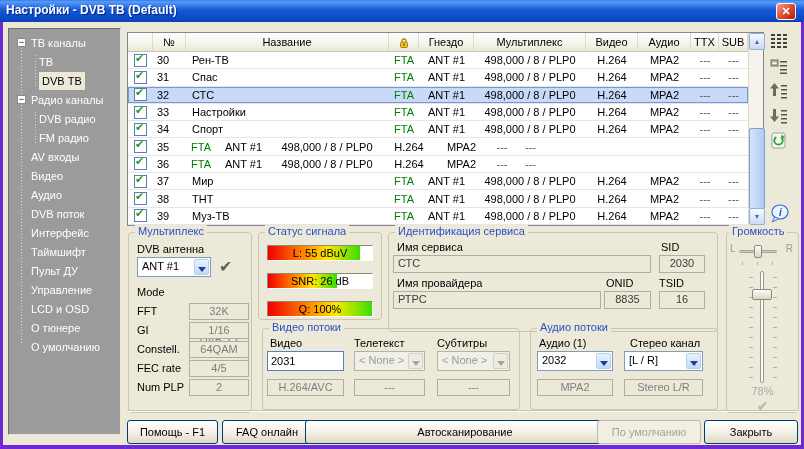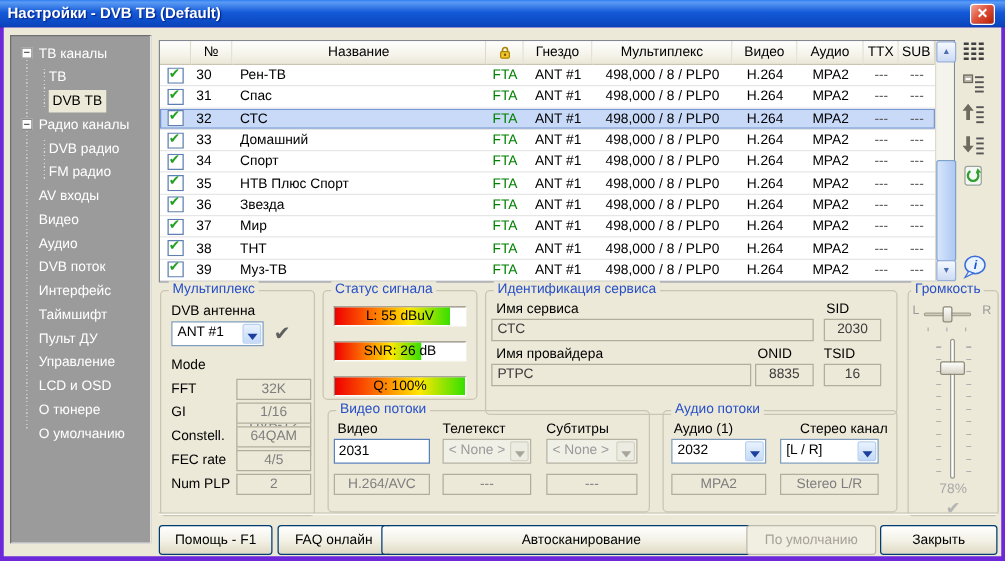--- a/index.html
+++ b/index.html
@@ -244,21 +244,21 @@
               <div class="cell c-ttx" style="width: 28px;">---</div>
               <div class="cell c-sub" style="width: 29px;">---</div>
             </div>
             <div class="trow">
               <div class="cell c-check" style="width: 25px;">
                 <span class="cb">
                   <span class="ck">✔</span>
                 </span>
               </div>
               <div class="cell c-num" style="width: 33px;">33</div>
-              <div class="cell c-name" style="width: 203px;">Домашний</div>
+              <div class="cell c-name" style="width: 203px;">Настройки</div>
               <div class="cell c-fta" style="width: 30px;">FTA</div>
               <div class="cell c-socket" style="width: 55px;">ANT #1</div>
               <div class="cell c-mux" style="width: 112px;">498,000 / 8 / PLP0</div>
               <div class="cell c-video" style="width: 52px;">H.264</div>
               <div class="cell c-audio" style="width: 53px;">MPA2</div>
               <div class="cell c-ttx" style="width: 28px;">---</div>
               <div class="cell c-sub" style="width: 29px;">---</div>
             </div>
             <div class="trow">
               <div class="cell c-check" style="width: 25px;">
@@ -276,37 +276,35 @@
               <div class="cell c-ttx" style="width: 28px;">---</div>
               <div class="cell c-sub" style="width: 29px;">---</div>
             </div>
             <div class="trow">
               <div class="cell c-check" style="width: 25px;">
                 <span class="cb">
                   <span class="ck">✔</span>
                 </span>
               </div>
               <div class="cell c-num" style="width: 33px;">35</div>
-              <div class="cell c-name" style="width: 203px;">НТВ Плюс Спорт</div>
               <div class="cell c-fta" style="width: 30px;">FTA</div>
               <div class="cell c-socket" style="width: 55px;">ANT #1</div>
               <div class="cell c-mux" style="width: 112px;">498,000 / 8 / PLP0</div>
               <div class="cell c-video" style="width: 52px;">H.264</div>
               <div class="cell c-audio" style="width: 53px;">MPA2</div>
               <div class="cell c-ttx" style="width: 28px;">---</div>
               <div class="cell c-sub" style="width: 29px;">---</div>
             </div>
             <div class="trow">
               <div class="cell c-check" style="width: 25px;">
                 <span class="cb">
                   <span class="ck">✔</span>
                 </span>
               </div>
               <div class="cell c-num" style="width: 33px;">36</div>
-              <div class="cell c-name" style="width: 203px;">Звезда</div>
               <div class="cell c-fta" style="width: 30px;">FTA</div>
               <div class="cell c-socket" style="width: 55px;">ANT #1</div>
               <div class="cell c-mux" style="width: 112px;">498,000 / 8 / PLP0</div>
               <div class="cell c-video" style="width: 52px;">H.264</div>
               <div class="cell c-audio" style="width: 53px;">MPA2</div>
               <div class="cell c-ttx" style="width: 28px;">---</div>
               <div class="cell c-sub" style="width: 29px;">---</div>
             </div>
             <div class="trow">
               <div class="cell c-check" style="width: 25px;">
@@ -509,21 +507,21 @@
       <div class="rofield" style="left:174px;top:50px;width:73px;height:17px;">---</div>
     </div>
 
     <div class="group" style="left:527px;top:306px;width:188px;height:82px;">
       <span class="gtitle">Аудио потоки</span>
       <span class="glabel" style="left:8px;top:8px;">Аудио (1)</span>
       <div class="combo" style="left:6px;top:22px;width:76px;height:20px;">
         <span class="ctext">2032</span>
         <span class="dd"></span>
       </div>
-      <span class="glabel" style="left:109px;top:8px;">Стерео канал</span>
+      <span class="glabel" style="left:99px;top:8px;">Стерео канал</span>
       <div class="combo" style="left:93px;top:22px;width:79px;height:20px;">
         <span class="ctext">[L / R]</span>
         <span class="dd"></span>
       </div>
       <div class="rofield" style="left:6px;top:50px;width:76px;height:17px;">MPA2</div>
       <div class="rofield" style="left:93px;top:50px;width:79px;height:17px;">Stereo L/R</div>
     </div>
 
     <div class="group" style="left:723px;top:210px;width:73px;height:181px;">
       <span class="gtitle" style="left:2px;">Громкость</span>

